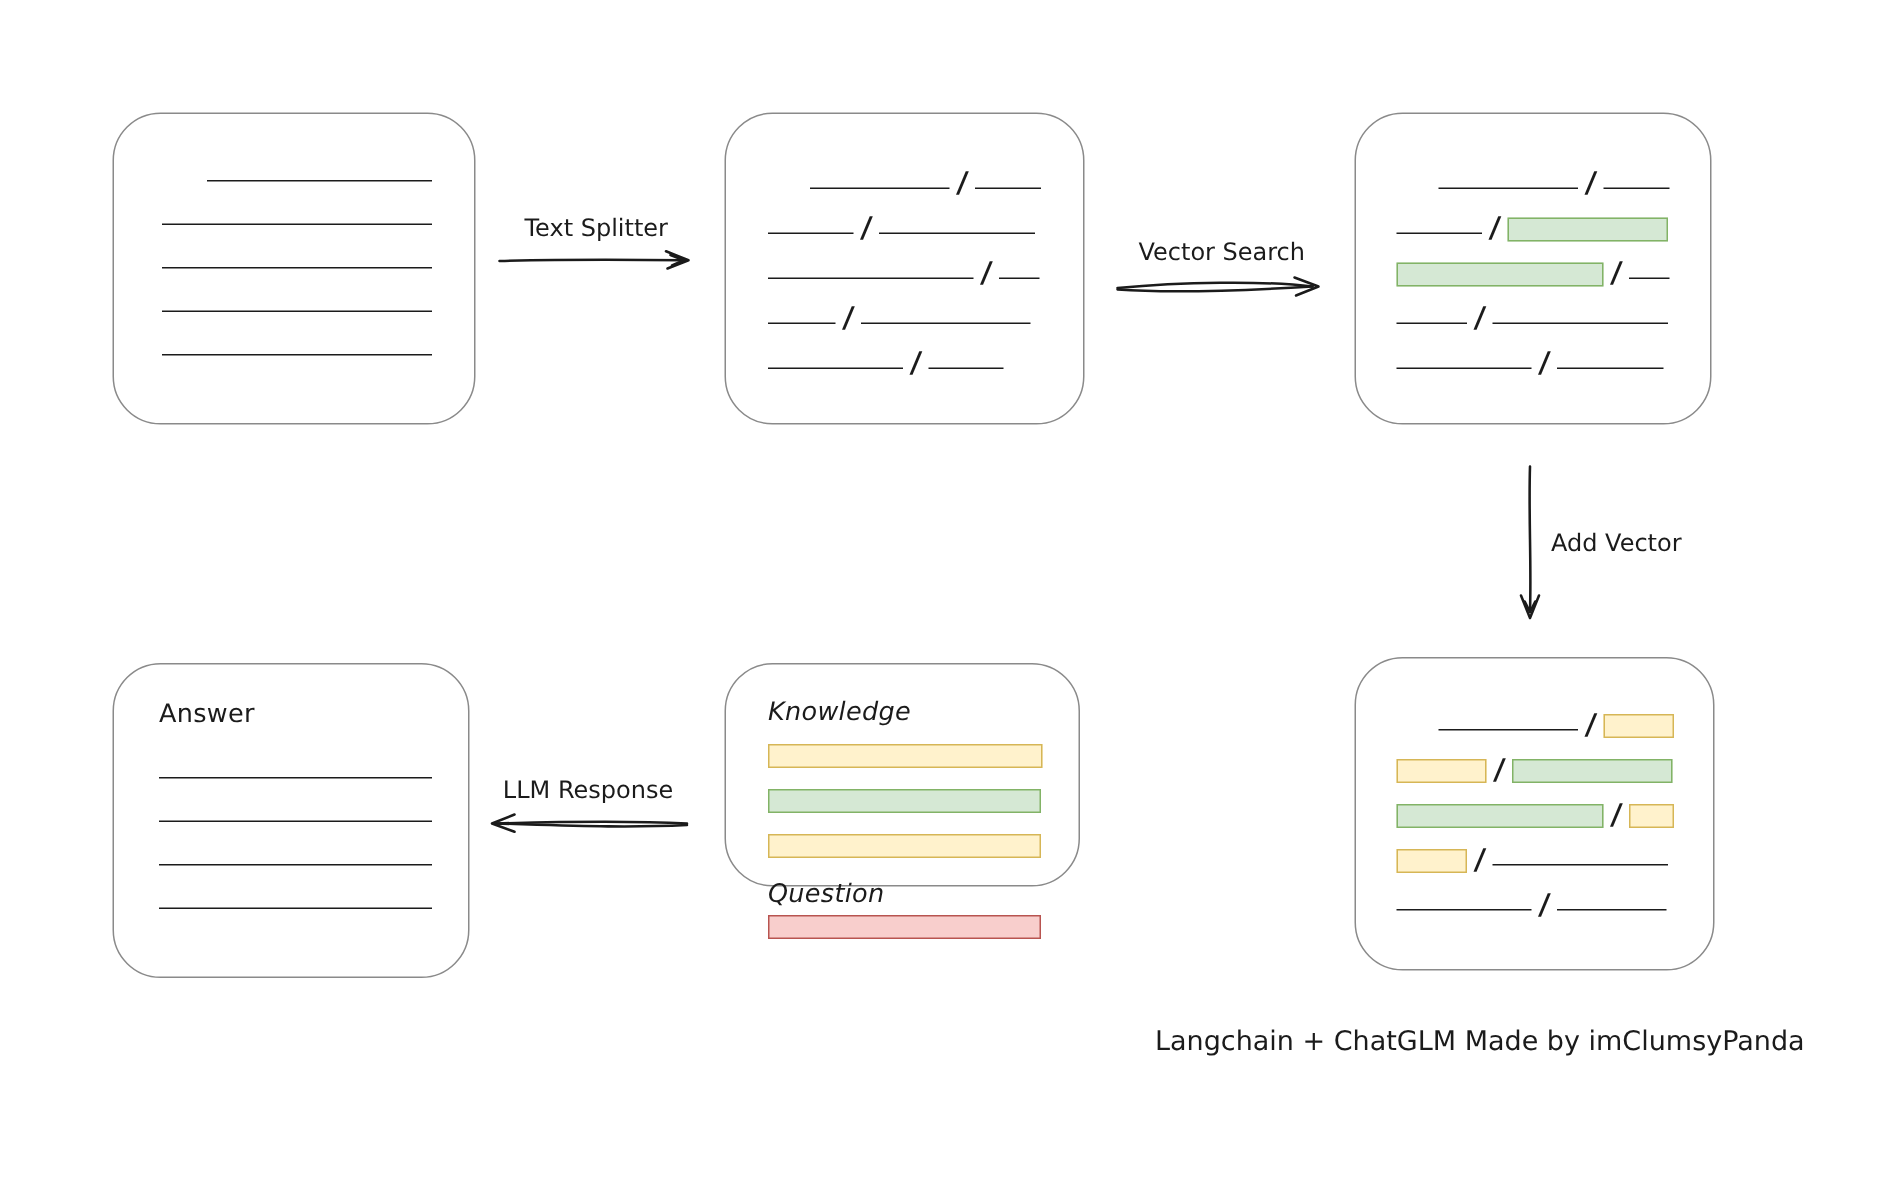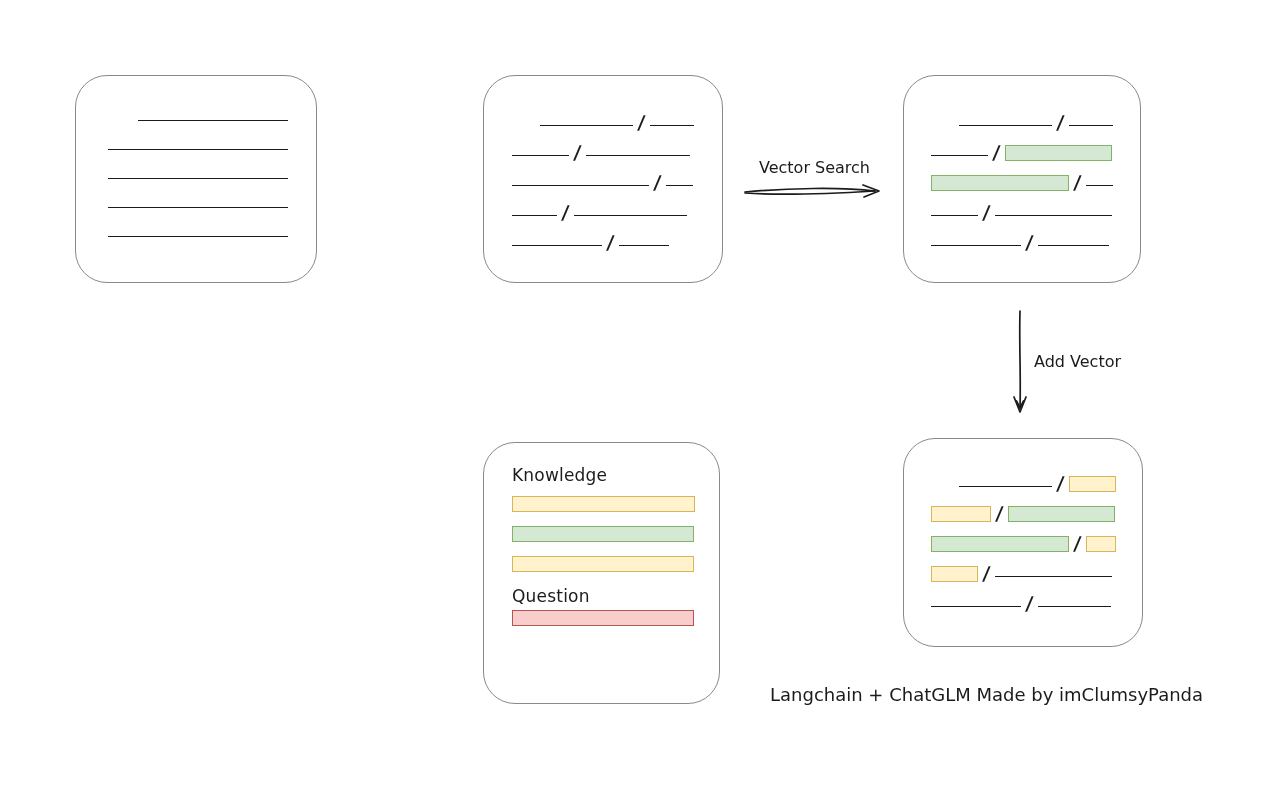--- a/index.html
+++ b/index.html
@@ -45,20 +45,28 @@
   <div class="panel" style="left:75px;top:75px;width:242px;height:208px;">
     <div class="doc-lines" style="left:32px;top:44px;width:180px;">
         <div class="doc-line" style="width: 150px; margin-left: 30px;"></div>
         <div class="doc-line" style="width: 180px; margin-left: 0px;"></div>
         <div class="doc-line" style="width: 180px; margin-left: 0px;"></div>
         <div class="doc-line" style="width: 180px; margin-left: 0px;"></div>
         <div class="doc-line" style="width: 180px; margin-left: 0px;"></div>
       </div>
   </div>
 
+  <div class="arrow-group" style="left:330px;top:142px;width:135px;">
+    <div class="arrow-label">Text Splitter</div>
+    <svg class="arrow" width="135" height="18" viewBox="0 0 135 18">
+      <path d="M3 10 C 40 9, 90 9, 126 9.5"></path>
+      <path d="M114 3.5 L 129 9.5 L 115 15"></path>
+      <path d="M117 6 L 126 9.5 L 118 13"></path>
+    </svg>
+  </div>
 
   <div class="panel" style="left:483px;top:75px;width:240px;height:208px;">
     <div class="rows" style="left:28px;top:30px;">
         <div class="seg-row">
           <div class="seg-indent" style="width: 28px;"></div>
           <div class="seg-line" style="width: 93px;"></div>
           <span class="slash">/</span>
           <div class="seg-line" style="width: 44px;"></div>
         </div>
         <div class="seg-row">
@@ -156,32 +164,49 @@
         </div>
         <div class="seg-row">
           <div class="seg-line" style="width: 90px;"></div>
           <span class="slash">/</span>
           <div class="seg-line" style="width: 73px;"></div>
         </div>
       </div>
   </div>
 
 
-  <div class="panel" style="left:483px;top:442px;width:237px;height:262px;">
+  <div class="panel" style="left:483px;top:442px;width:237px;height:149px;font-style:italic;">
     <div style="position:absolute;left:28px;top:22px;width:185px;">
       <div class="box-label" style="margin-bottom:11px;">Knowledge</div>
       <div>
           <div class="bar" style="width: 183px; background: rgb(255, 242, 204); border-color: rgb(214, 182, 86);"></div>
           <div class="bar" style="width: 182px; background: rgb(213, 232, 212); border-color: rgb(130, 179, 102);"></div>
           <div class="bar" style="width: 182px; background: rgb(255, 242, 204); border-color: rgb(214, 182, 86);"></div>
         </div>
       <div class="box-label" style="margin-top:2px;margin-bottom:4px;">Question</div>
       <div>
           <div class="bar" style="width: 182px; background: rgb(248, 206, 204); border-color: rgb(184, 84, 80);"></div>
         </div>
     </div>
   </div>
 
-
+  <div class="arrow-group" style="left:322px;top:517px;width:140px;">
+    <div class="arrow-label">LLM Response</div>
+    <svg class="arrow" width="140" height="18" viewBox="0 0 140 18">
+      <path d="M136 10 C 95 8, 45 9, 9 10"></path>
+      <path d="M136 11 C 95 13, 60 11.5, 9 10"></path>
+      <path d="M21 4 L 6 10 L 21 15.5"></path>
+    </svg>
+  </div>
+
+  <div class="panel" style="left:75px;top:442px;width:238px;height:210px;">
+    <div class="box-label" style="position:absolute;left:30px;top:23px;">Answer</div>
+    <div class="doc-lines" style="left:30px;top:75px;width:182px;">
+        <div class="doc-line" style="width: 182px; margin-left: 0px;"></div>
+        <div class="doc-line" style="width: 182px; margin-left: 0px;"></div>
+        <div class="doc-line" style="width: 182px; margin-left: 0px;"></div>
+        <div class="doc-line" style="width: 182px; margin-left: 0px;"></div>
+      </div>
+  </div>
 
   <div class="caption">Langchain + ChatGLM Made by imClumsyPanda</div>
 
 </div>
 
 </body></html>

